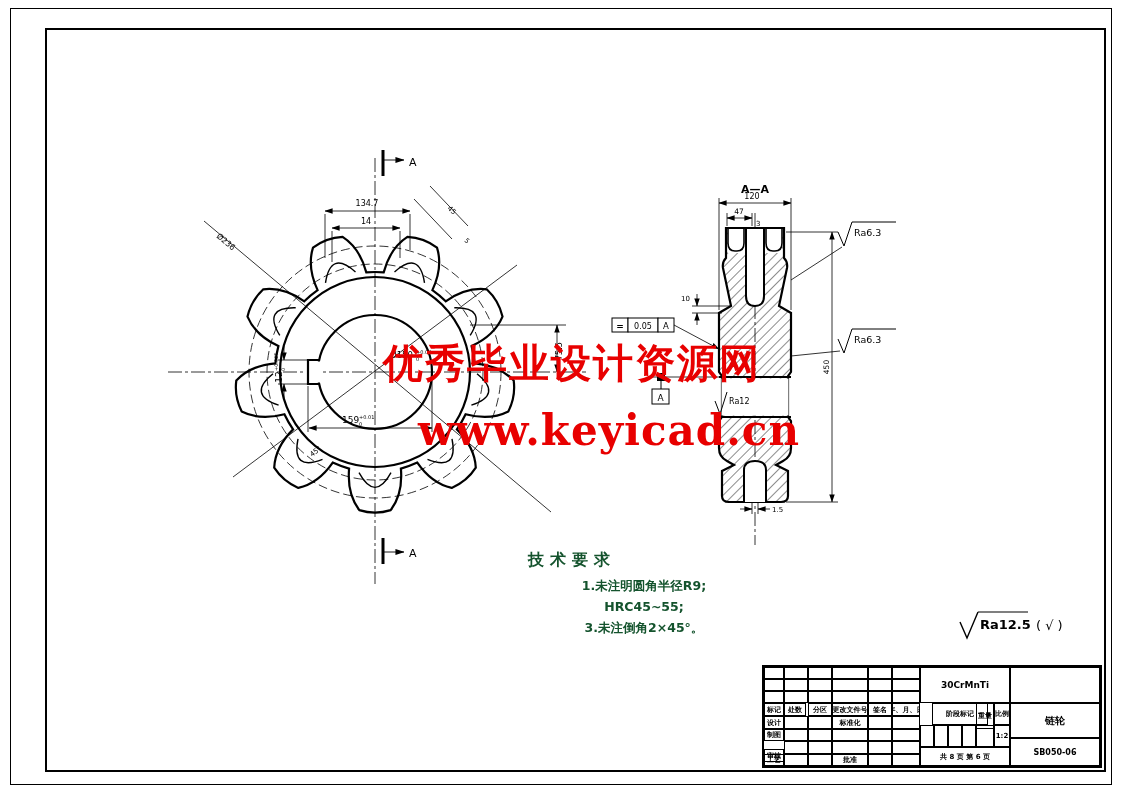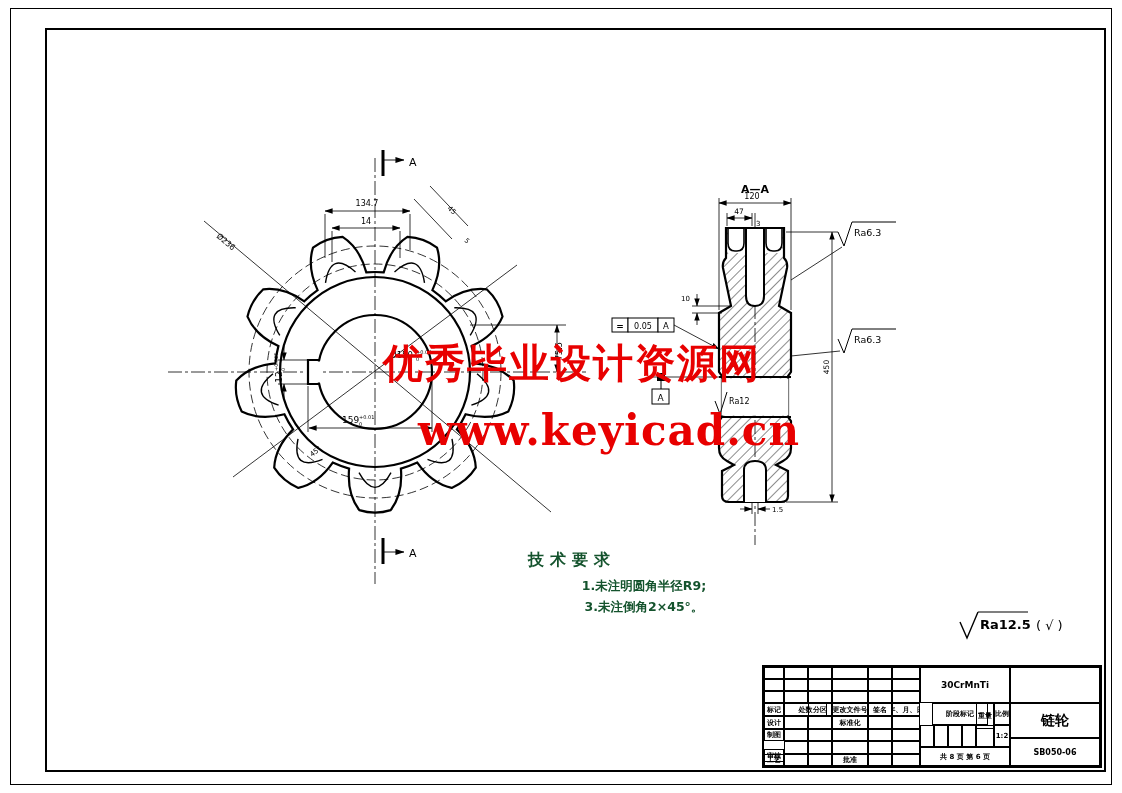--- a/index.html
+++ b/index.html
@@ -203,20 +203,21 @@
     </g>
   </g>
 </svg>
 
 <div class="abs" id="wm1">优秀毕业设计资源网</div>
 <div class="abs" id="wm2">www.keyicad.cn</div>
 
 <div class="abs" id="tech">
   <div class="tr-title">技术要求</div>
   <div class="tr-line">1.未注明圆角半径R9;</div>
+  <div class="tr-line">HRC45~55;</div>
   <div class="tr-line">3.未注倒角2×45°。</div>
 </div>
 
 <div class="abs" id="surf-note">
   <svg width="130" height="32" viewBox="0 0 130 32">
     <polyline points="4,14 11,30 22,4" stroke="#000" stroke-width="1.4" fill="none"></polyline>
     <line x1="22" y1="4" x2="72" y2="4" stroke="#000" stroke-width="1.2"></line>
     <text x="24" y="21" font-size="13" font-weight="bold" fill="#000">Ra12.5</text>
     <text x="80" y="22" font-size="13" fill="#000">( √ )</text>
   </svg>
@@ -237,21 +238,21 @@
   <div class="c" style="left:104px;top:12px;width:24px;height:12px"></div>
   <div class="c" style="left:128px;top:12px;width:28px;height:12px"></div>
   <div class="c" style="left:0;top:24px;width:20px;height:12px"></div>
   <div class="c" style="left:20px;top:24px;width:24px;height:12px"></div>
   <div class="c" style="left:44px;top:24px;width:24px;height:12px"></div>
   <div class="c" style="left:68px;top:24px;width:36px;height:12px"></div>
   <div class="c" style="left:104px;top:24px;width:24px;height:12px"></div>
   <div class="c" style="left:128px;top:24px;width:28px;height:12px"></div>
 
   <div class="c b" style="left:0;top:36px;width:20px;height:13px">标记</div>
-  <div class="c b" style="left:20px;top:36px;width:43px;height:13px">处数</div>
+  <div class="c b" style="left:20px;top:36px;width:22px;height:13px">处数</div>
   <div class="c b" style="left:44px;top:36px;width:24px;height:13px">分区</div>
   <div class="c b" style="left:68px;top:36px;width:36px;height:13px">更改文件号</div>
   <div class="c b" style="left:104px;top:36px;width:24px;height:13px">签名</div>
   <div class="c b" style="left:128px;top:36px;width:28px;height:13px">年、月、日</div>
 
   <div class="c b" style="left:0;top:49px;width:20px;height:13px">设计</div>
   <div class="c" style="left:20px;top:49px;width:24px;height:13px"></div>
   <div class="c" style="left:44px;top:49px;width:24px;height:13px"></div>
   <div class="c b" style="left:68px;top:49px;width:36px;height:13px">标准化</div>
   <div class="c" style="left:104px;top:49px;width:24px;height:13px"></div>
@@ -281,15 +282,15 @@
   <div class="c b" style="left:230px;top:36px;width:16px;height:22px">比例</div>
   <div class="c" style="left:156px;top:58px;width:14px;height:22px"></div>
   <div class="c" style="left:170px;top:58px;width:14px;height:22px"></div>
   <div class="c" style="left:184px;top:58px;width:14px;height:22px"></div>
   <div class="c" style="left:198px;top:58px;width:14px;height:22px"></div>
   <div class="c" style="left:212px;top:58px;width:18px;height:22px"></div>
   <div class="c b" style="left:230px;top:58px;width:16px;height:22px">1:2</div>
   <div class="c b" style="left:156px;top:80px;width:90px;height:19px">共 8 页  第 6 页</div>
 
   <div class="c" style="left:246px;top:0;width:90px;height:36px"></div>
-  <div class="c b" style="left:246px;top:36px;width:90px;height:35px;font-size:14px">链轮</div>
+  <div class="c b" style="left:246px;top:36px;width:90px;height:35px;font-size:10px">链轮</div>
   <div class="c b" style="left:246px;top:71px;width:90px;height:28px;font-size:8px">SB050-06</div>
 </div>
 
 </body></html>

